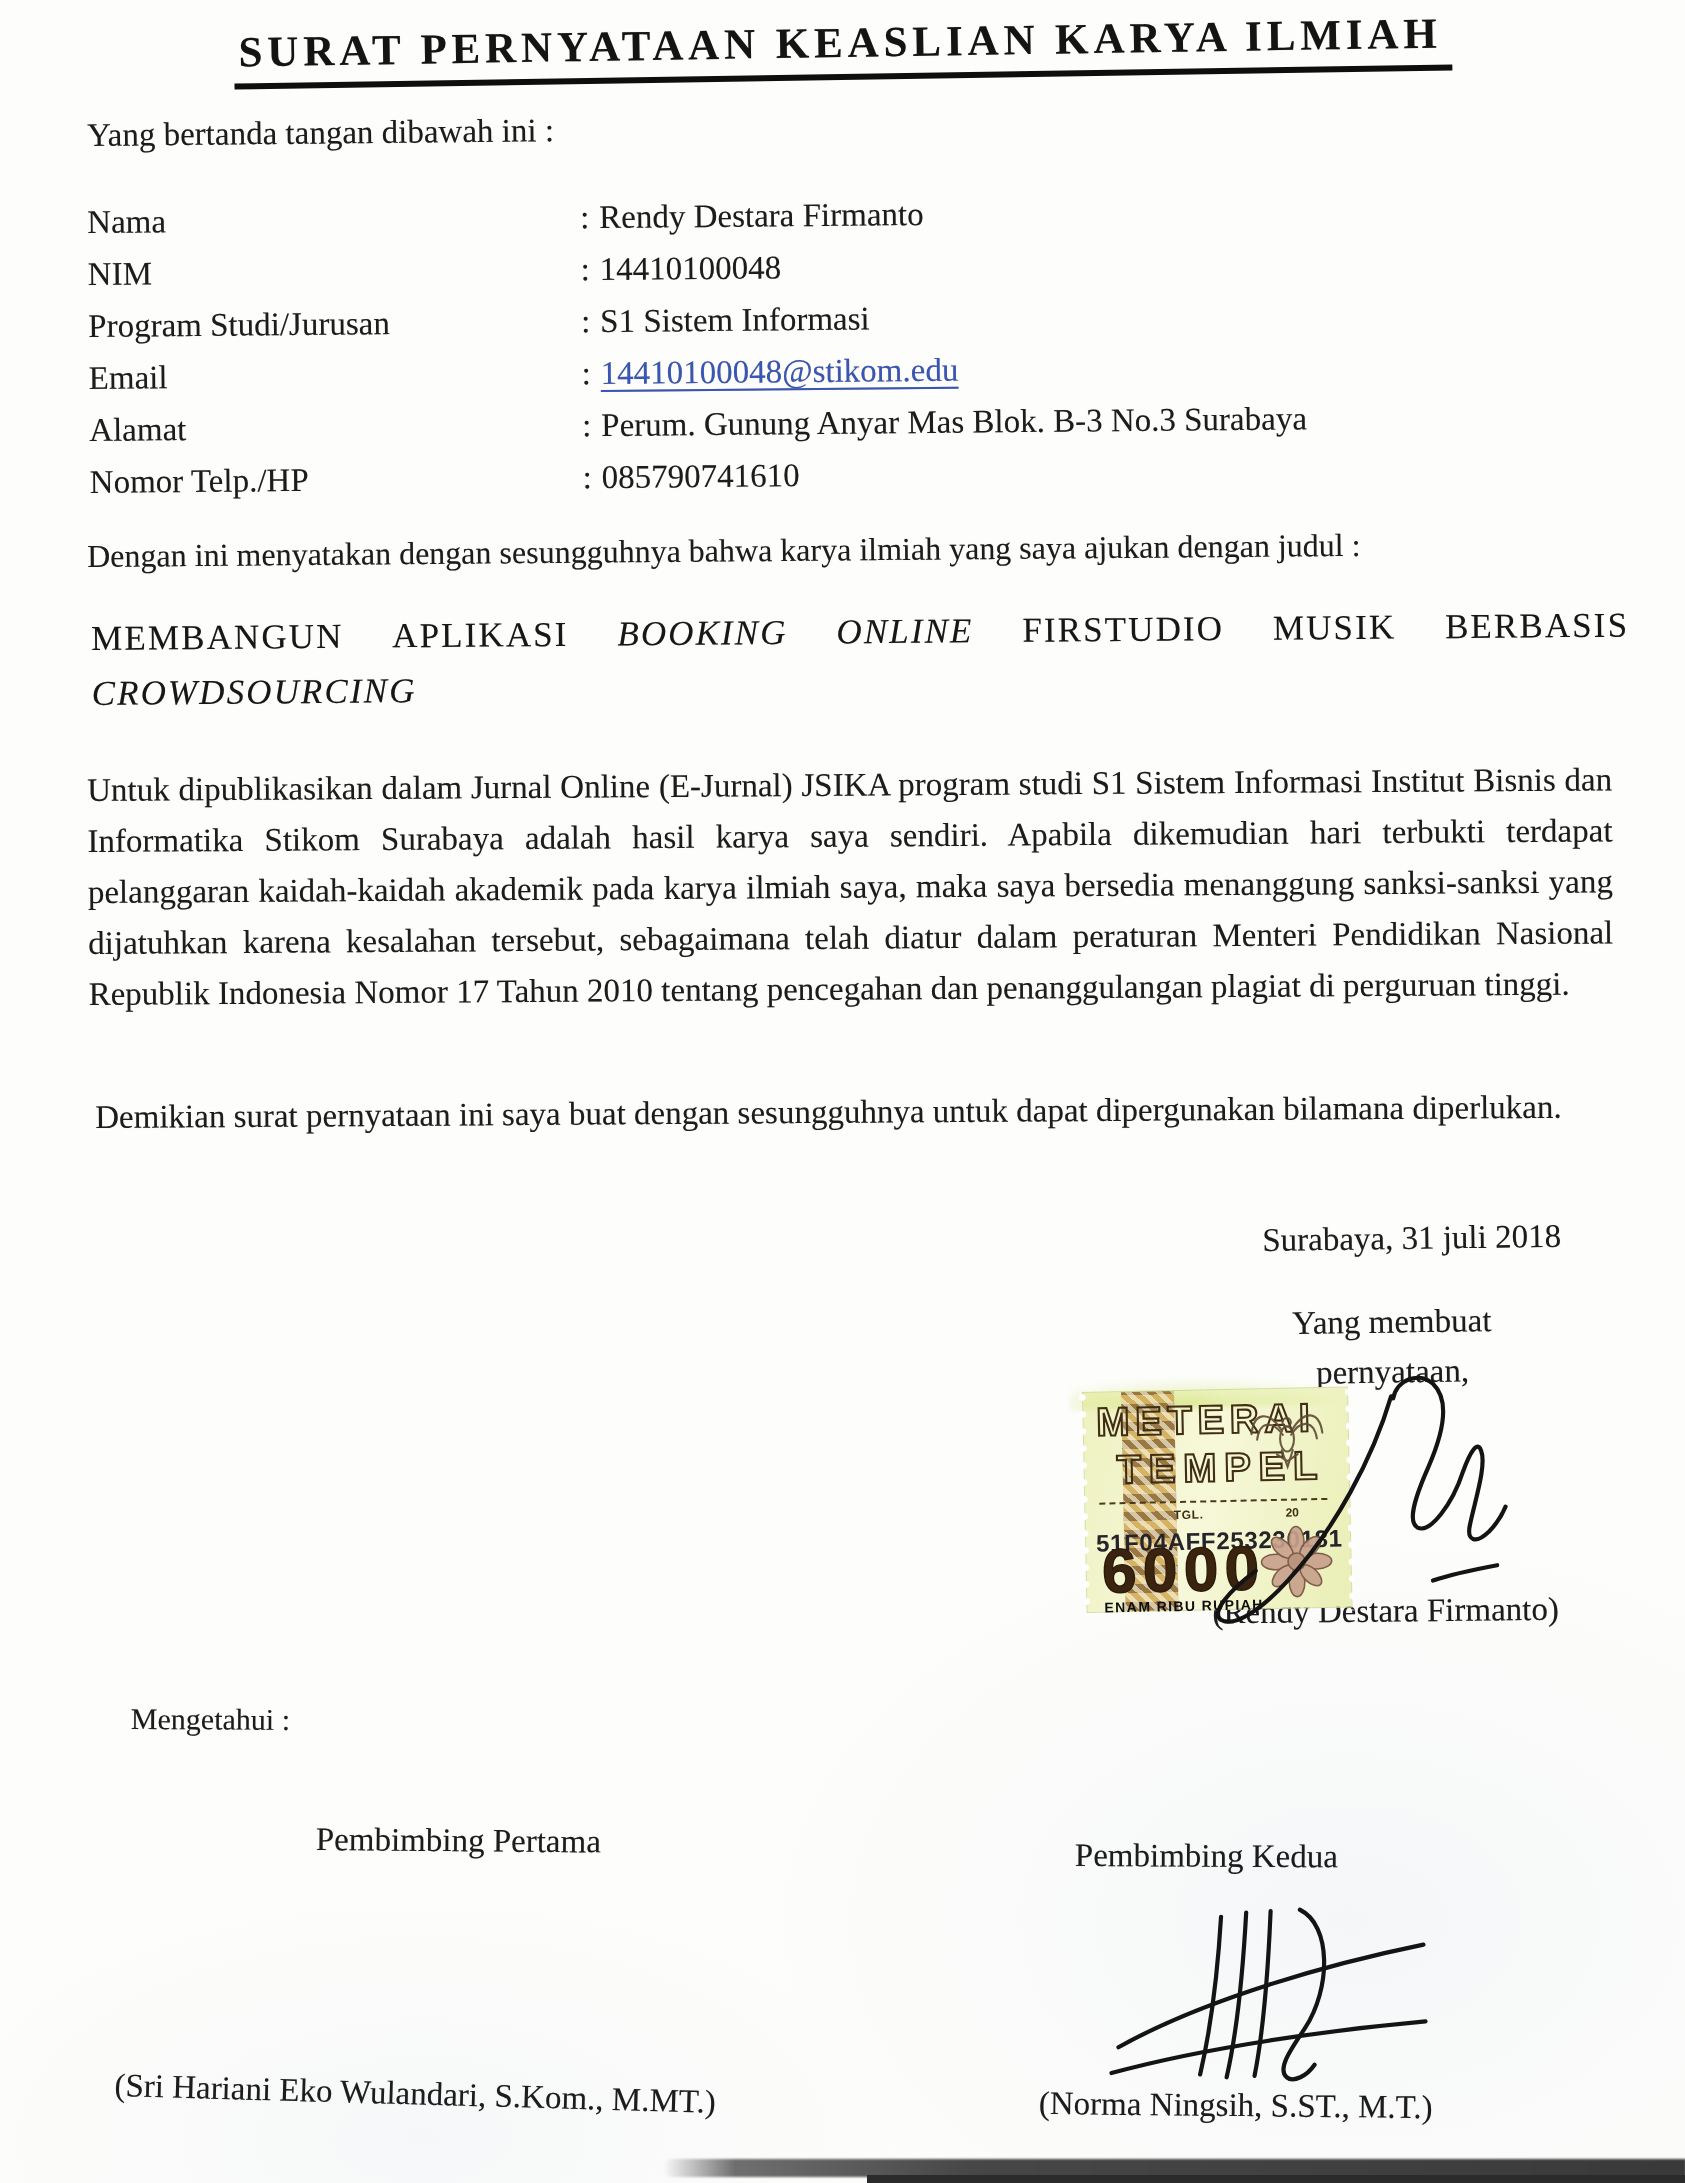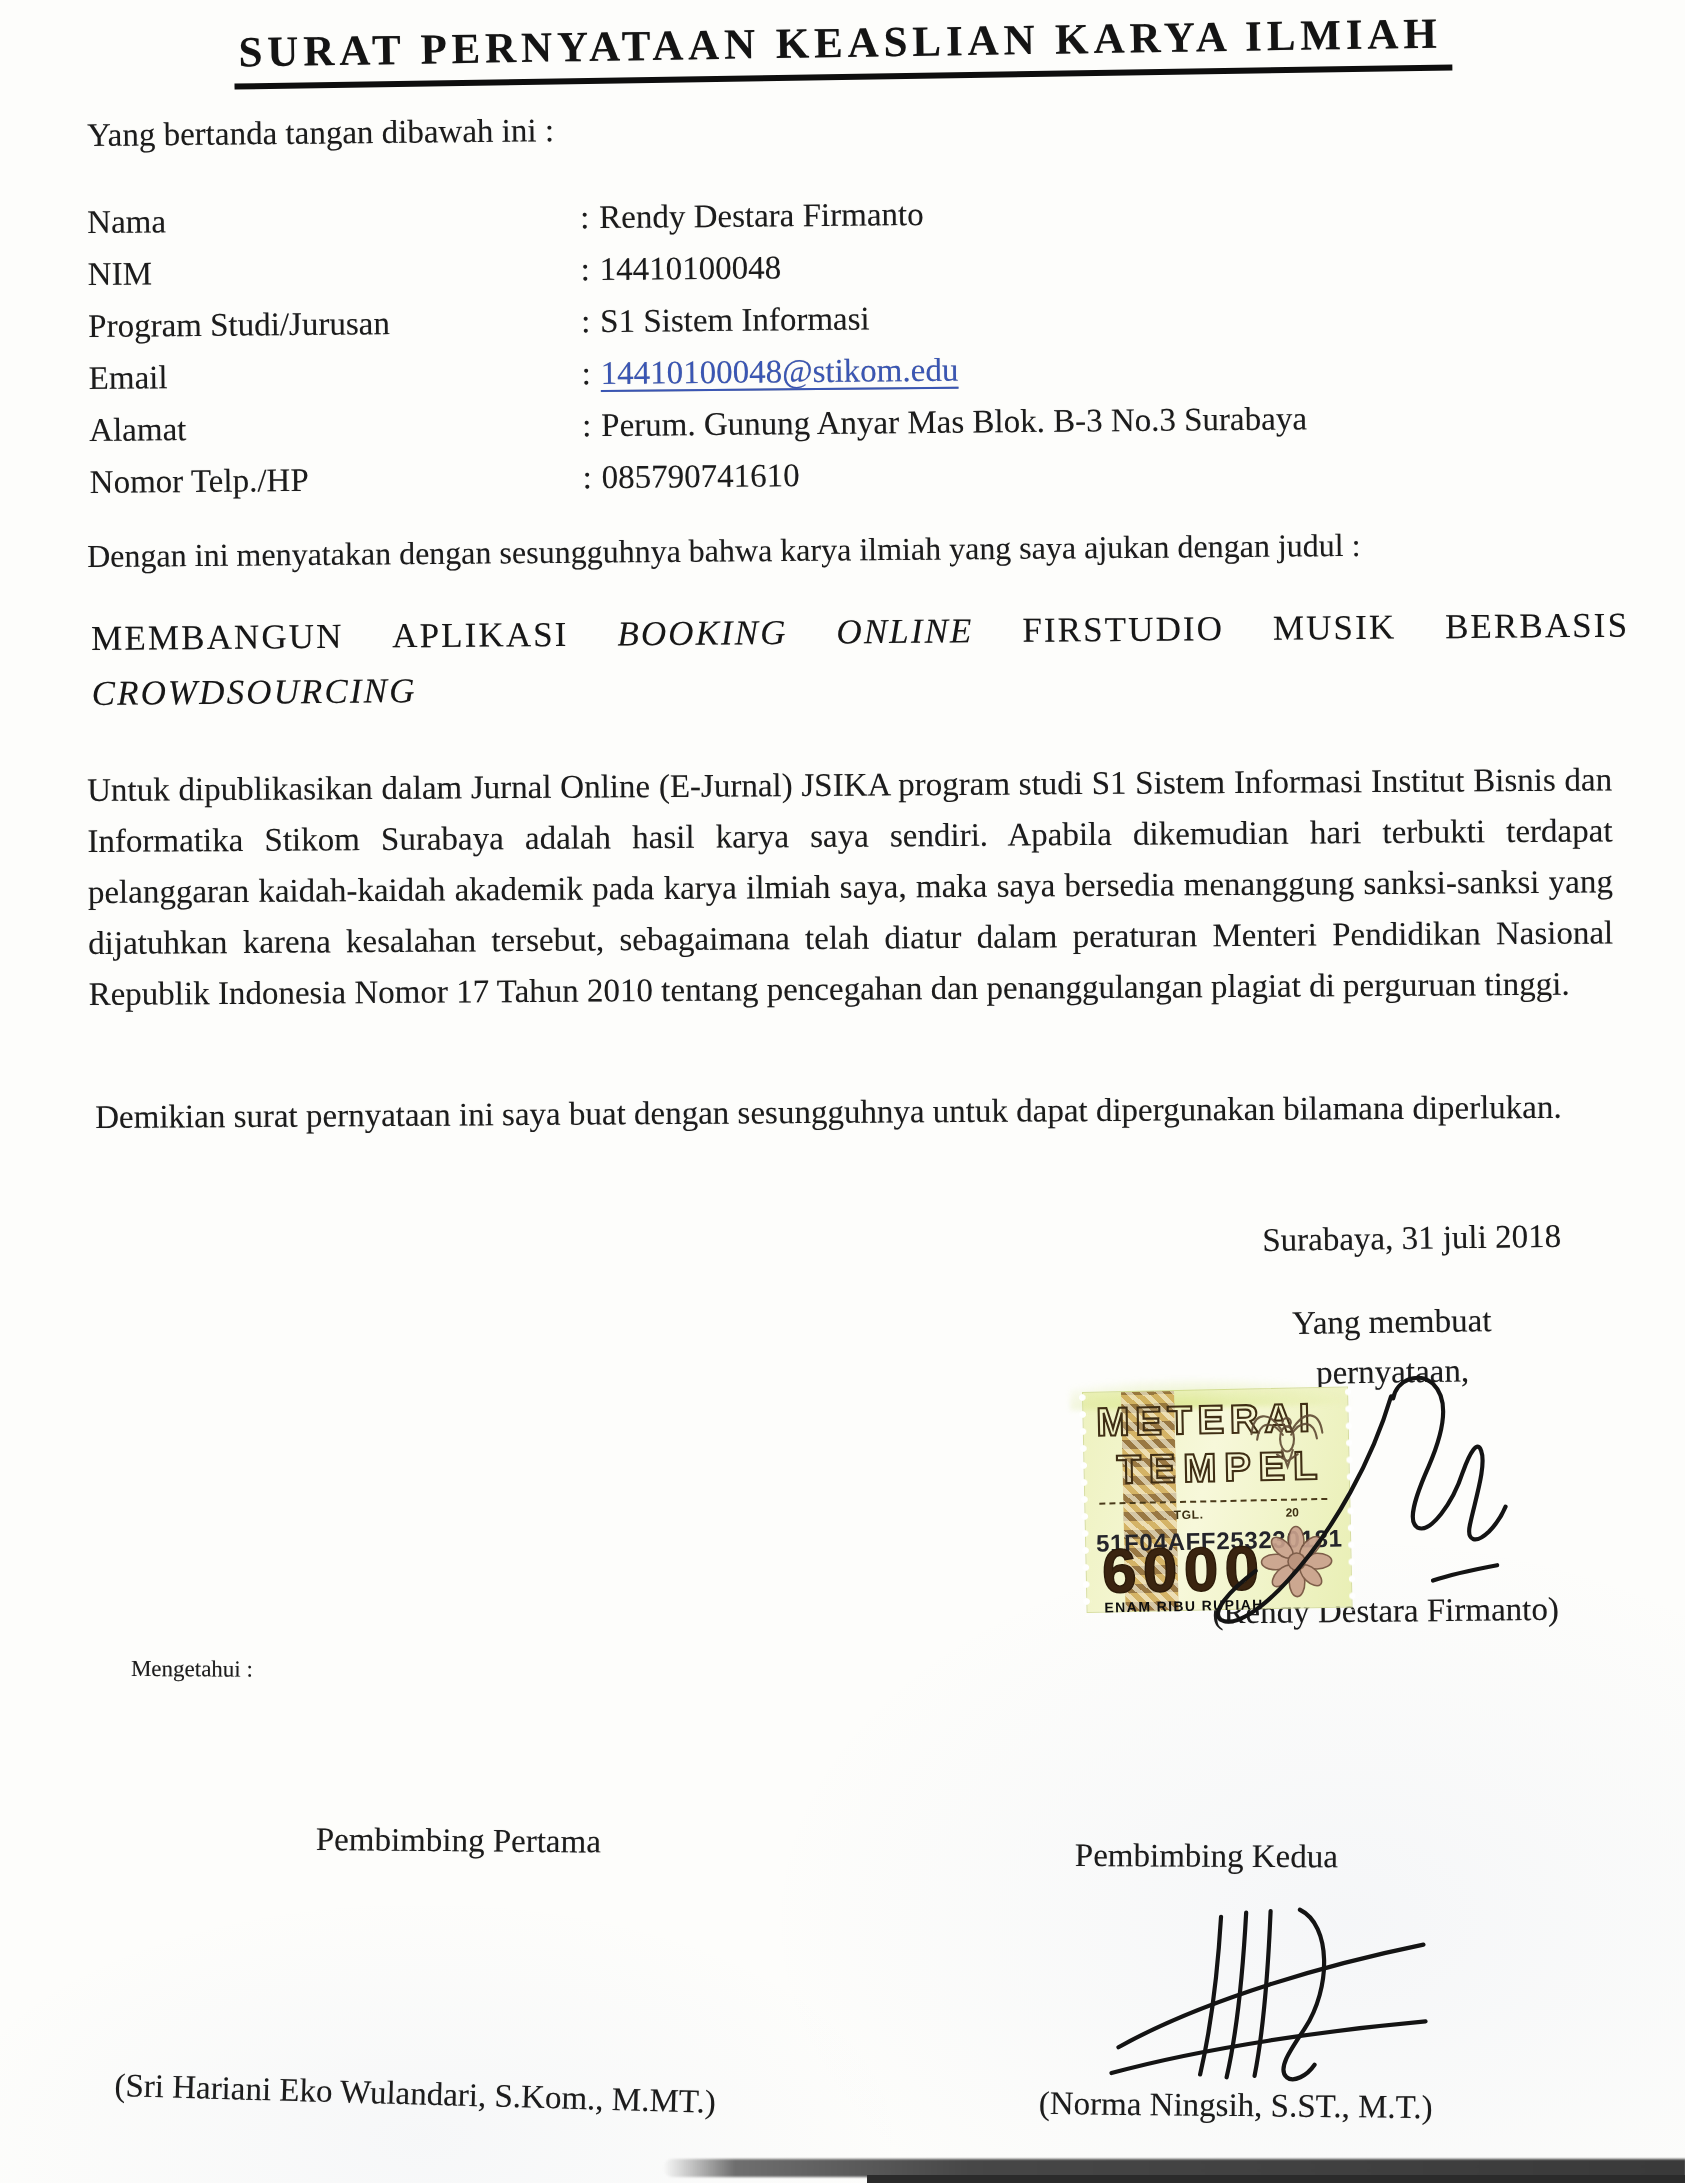--- a/index.html
+++ b/index.html
@@ -81,21 +81,21 @@
   .stamp-tgl{position:absolute;left:88px;top:117px;font-family:"Liberation Sans",sans-serif;font-size:12px;font-weight:700;color:#3c2f12;letter-spacing:0.7px;}
   .stamp-yy{position:absolute;left:200px;top:117px;font-family:"Liberation Sans",sans-serif;font-size:12px;font-weight:700;color:#3c2f12;}
   .stamp-serial{position:absolute;left:9.8px;top:137px;font-family:"Liberation Sans",sans-serif;font-size:24px;font-weight:700;letter-spacing:0.7px;color:#24242a;}
   .stamp-value{position:absolute;left:15.4px;top:143px;font-family:"Liberation Sans",sans-serif;font-size:62px;font-weight:800;letter-spacing:6.3px;color:#3a2410;-webkit-text-stroke:1.4px #2c1b09;}
   .stamp-words{position:absolute;left:17px;top:207px;font-family:"Liberation Sans",sans-serif;font-size:14px;font-weight:700;letter-spacing:1.4px;color:#0d0d0d;}
   .garuda{position:absolute;right:19.6px;top:11.2px;}
   .flower{position:absolute;right:12.6px;top:134px;}
 
   .sig1{left:1117px;top:1367px;width:396px;height:282px;z-index:3;}
   .rendy-name{left:1155px;top:1595px;width:461px;text-align:center;font-size:33px;transform:rotate(-0.6deg);transform-origin:left top;}
-  .mengetahui{left:131px;top:1656px;font-size:23px;transform:rotate(0.3deg);transform-origin:left top;font-family:Liberation Serif, serif;}
+  .mengetahui{left:131px;top:1702px;font-size:30px;transform:rotate(0.3deg);transform-origin:left top;font-family:Liberation Serif, serif;}
   .pembimbing1{left:316px;top:1821px;font-size:33px;transform:rotate(0.5deg);transform-origin:left top;}
   .pembimbing2{left:1075px;top:1837px;font-size:33px;transform:rotate(0.3deg);transform-origin:left top;}
   .sig2{left:1101px;top:1904px;width:342px;height:179px;}
   .sri-name{left:115px;top:2067px;font-size:33px;transform:rotate(1.6deg);transform-origin:left top;}
   .norma-name{left:1039px;top:2085px;font-size:33px;transform:rotate(0.6deg);transform-origin:left top;}
 
   .scan-bar{
     left:663px;right:0;bottom:5.6px;height:18px;
     background:linear-gradient(to right, rgba(90,90,90,0) 0%, #6f6f6f 7%, #474747 30%, #3a3a3a 100%);
     border-radius:9.8px 0 0 9.8px;filter:blur(0.8px);

